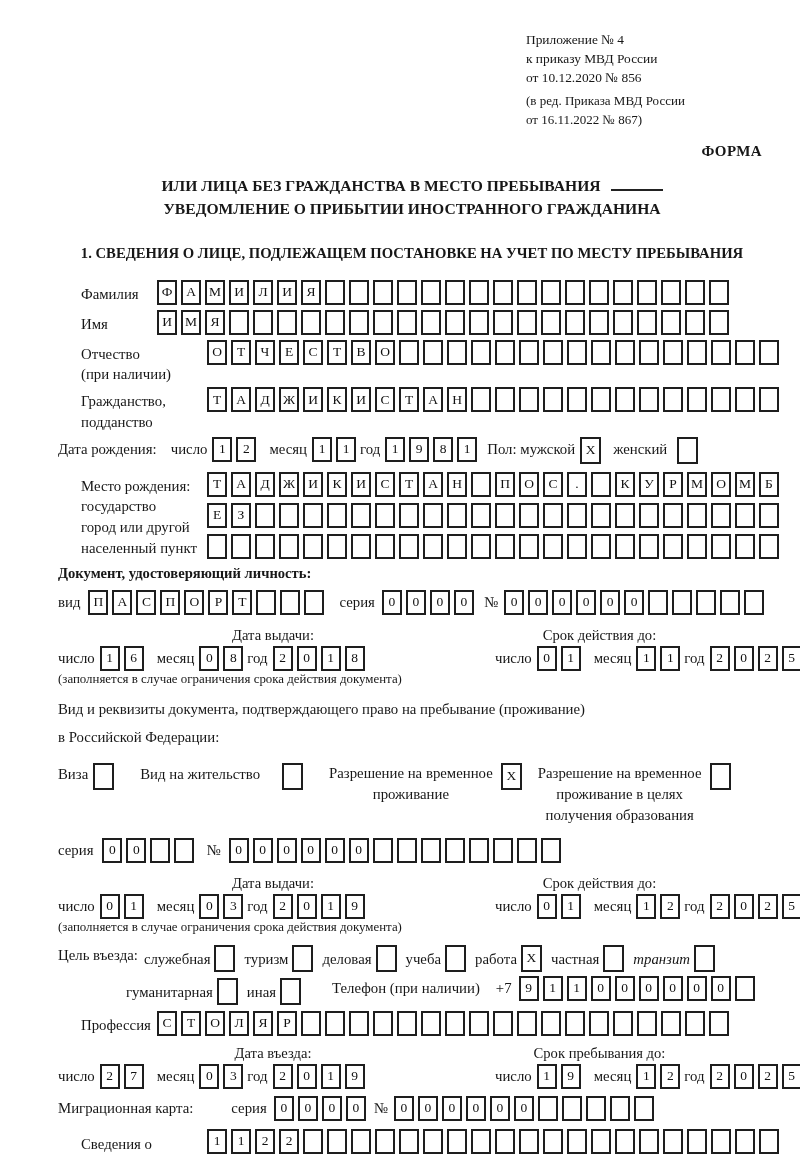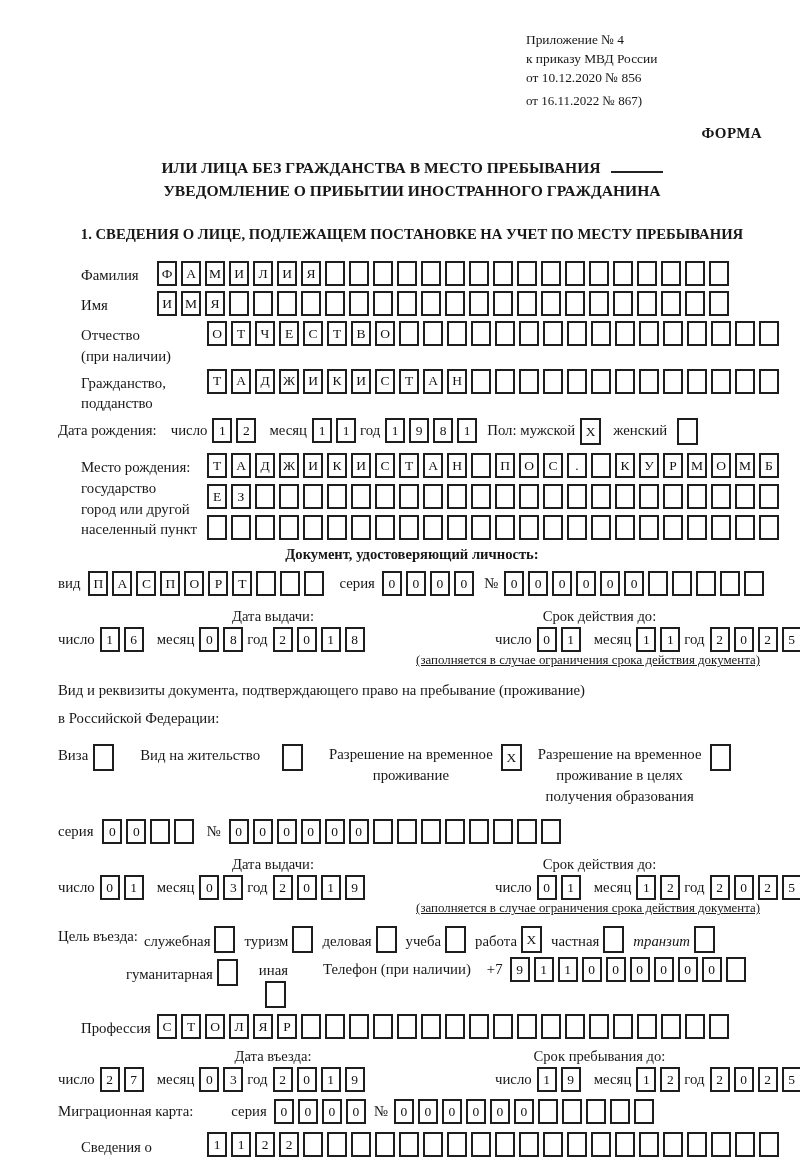--- a/index.html
+++ b/index.html
@@ -21,48 +21,49 @@
   .cells{display:flex;flex-wrap:nowrap;}
   .cell{
     box-sizing:content-box;flex:none;width:16px;height:21px;
     border:2px solid #1e1e1e;margin-right:4px;
     display:inline-flex;align-items:center;justify-content:center;
     font-size:13.5px;color:#111;
   }
   .cell.cb{width:17px;height:23px;margin-right:0;}
   .stackrows .cells{margin-bottom:6px;}
   .inl{padding-top:4px;}
-  .center-bold{text-align:center;font-weight:700;font-size:14.6px;margin:8px 0 8px;}
+  .center-bold{text-align:left;font-weight:700;font-size:14.6px;margin:8px 0 8px;}
   .twocol{display:flex;gap:15px;}
   .col-l{flex:0 0 360px;}
   .col-r{flex:1;}
   .colhead{text-align:center;font-size:14.6px;margin:7px 0 2px;}
   .col-l .colhead{padding-left:70px;}
   .dg{display:flex;align-items:flex-start;}
   .dg .lb{padding-top:4px;margin-right:5px;}
   .dg .lb.m{margin-left:9px;}
-  .note-right{text-align:right;font-size:12.9px;margin:1px 6px 6px 0;text-decoration:underline;}
+  .note-right{text-align:left;font-size:12.9px;margin:1px 6px 6px 0;}
   .intro{margin:8px 0 0;line-height:1.9;}
   .optrow{display:flex;align-items:flex-start;margin:10px 0 12px;}
   .opt{display:flex;align-items:flex-start;}
   .opt .olbl{padding-top:5px;}
   .opt .ostack{text-align:center;line-height:1.42;padding-top:2px;}
   .opt .cell{margin-left:8px;margin-top:2px;}
   .pair{display:flex;align-items:center;margin-right:9px;}
   .pair .plbl{padding-top:5px;margin-right:4px;}
   .pair .cell{margin-top:2px;}
 </style>
 </head>
 <body>
 
 <div class="annex">
   <div>Приложение № 4</div>
   <div>к приказу МВД России</div>
   <div>от 10.12.2020 № 856</div>
   <div class="gap"></div>
+  <div style="font-size:13px;">(в ред. Приказа МВД России</div>
   <div style="font-size:13px;">от 16.11.2022 № 867)</div>
 </div>
 
 <div class="forma">ФОРМА</div>
 
 <div class="title">
   <div><span>ИЛИ ЛИЦА БЕЗ ГРАЖДАНСТВА В МЕСТО ПРЕБЫВАНИЯ</span><span class="blank"></span></div>
   <div>УВЕДОМЛЕНИЕ О ПРИБЫТИИ ИНОСТРАННОГО ГРАЖДАНИНА</div>
 </div>
 
@@ -537,21 +538,21 @@
       <span class="plbl">транзит</span>
       <span class="cell cb"></span>
     </span>
 </div>
 
 <div class="frow" style="margin-bottom:6px;padding-left:68px;">
   <span class="pair">
       <span class="plbl">гуманитарная</span>
       <span class="cell cb"></span>
     </span>
-  <span class="pair" style="margin-left:12px;flex-direction:column;">
+  <span class="pair" style="margin-left:0;">
       <span class="plbl">иная</span>
       <span class="cell cb"></span>
     </span>
   <span class="inl" style="margin:0 16px 0 22px;">Телефон (при наличии)</span>
   <span class="inl" style="margin-right:7px;">+7</span>
   <span class="cells">
       <span class="cell">9</span>
       <span class="cell">1</span>
       <span class="cell">1</span>
       <span class="cell">0</span>

